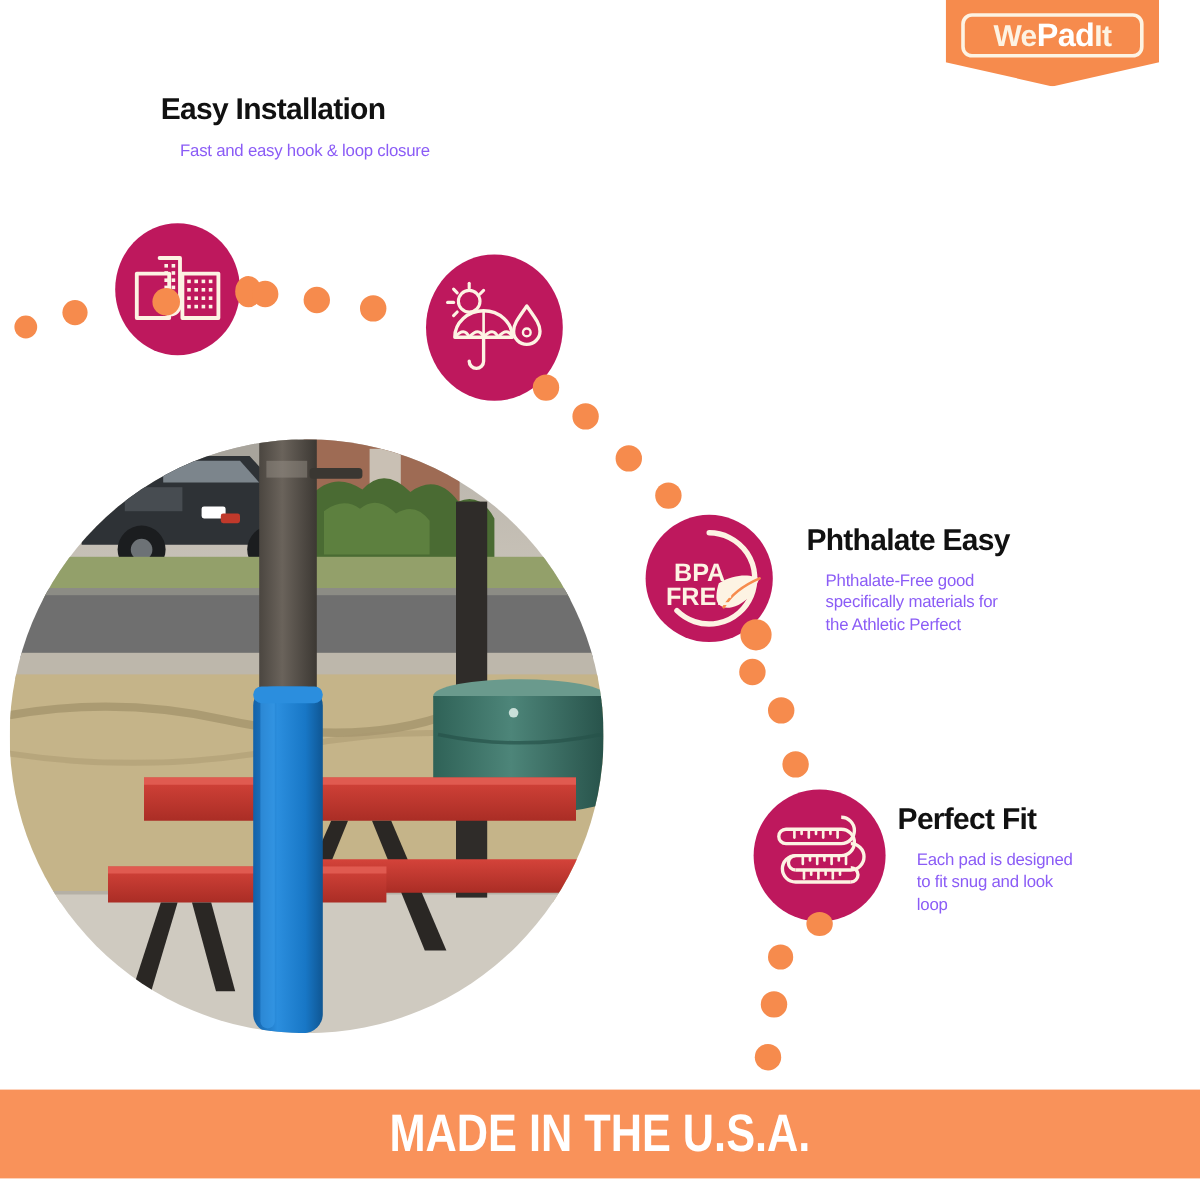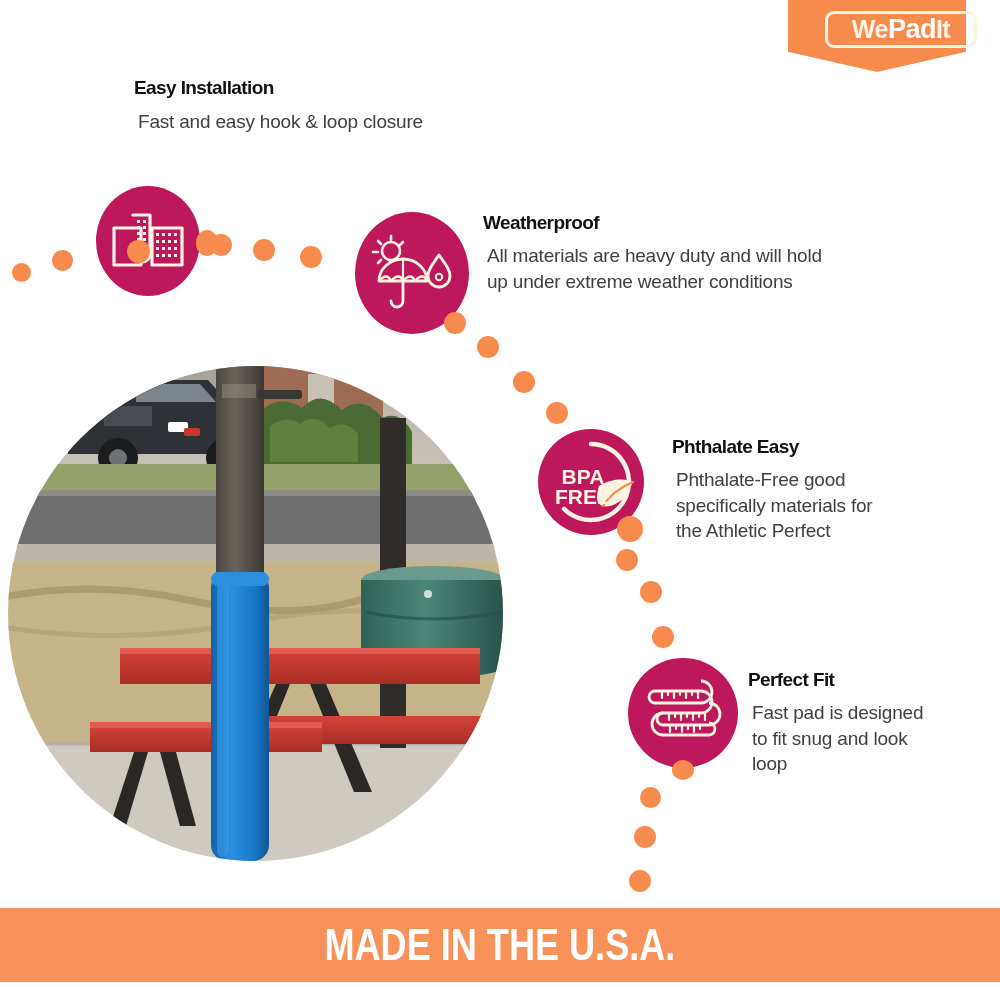--- a/index.html
+++ b/index.html
@@ -38,48 +38,47 @@
     left: 13px;
     top: 11px;
     width: 152px;
     height: 37px;
     border: 3px solid #FDF3E3;
     border-radius: 9px;
     box-sizing: border-box;
     display: flex;
     align-items: center;
     justify-content: center;
-    margin-left: 24px;
   }
   .logo-text {
     font-size: 25px;
     font-weight: bold;
     letter-spacing: -0.5px;
     line-height: 1;
     white-space: nowrap;
   }
   .logo-we { color: #FDF3E3; }
   .logo-pad { color: #FFFFFF; font-size: 27px; }
   .logo-it { color: #FDF3E3; }
 
   
   .feature-title {
-    font-size: 19px;
+    font-size: 25px;
     font-weight: bold;
     color: #111111;
     letter-spacing: -0.6px;
     line-height: 1.1;
     margin: 0;
   }
   .feature-desc {
-    font-size: 19px;
+    font-size: 14px;
     font-weight: normal;
-    color: #404040;
+    color: #8b5cf6;
     line-height: 1.35;
-    margin: 4px;
+    margin: 16px;
     letter-spacing: -0.2px;
   }
 
   #block-easy {
     position: absolute;
     left: 134px;
     top: 78px;
     width: 440px;
   }
   #block-easy .feature-desc { margin-top: 10px; }
@@ -224,24 +223,20 @@
           <rect x="63" y="37" width="3" height="3"></rect>
         <rect x="45" y="44" width="3" height="3"></rect>
           <rect x="51" y="44" width="3" height="3"></rect>
           <rect x="57" y="44" width="3" height="3"></rect>
           <rect x="63" y="44" width="3" height="3"></rect>
       </g>
     </svg>
   </div>
   <div class="blob" style="left:196px; top:230px; width:22px; height:26px;"></div>
 
-  <div id="block-weather">
-    <h2 class="feature-title">Weatherproof</h2>
-    <p class="feature-desc"><span>All materials are heavy duty and will hold</span><br><span>up under extreme weather conditions</span></p>
-  </div>
 
   <div class="icon-circle" id="circle-weather">
     <svg width="86" height="80" viewBox="0 0 86 80" fill="none" aria-hidden="true">
 
       <circle cx="22" cy="18" r="9" stroke="#FDF3E3" stroke-width="2.6" fill="none"></circle>
       <g stroke="#FDF3E3" stroke-width="2.6" stroke-linecap="round">
         <line x1="22" y1="3" x2="22" y2="7"></line>
         <line x1="9" y1="8" x2="12" y2="11"></line>
         <line x1="4" y1="19" x2="9" y2="19"></line>
         <line x1="9" y1="30" x2="12" y2="27"></line>
@@ -274,21 +269,21 @@
       <path d="M90 48 C76 54 66 62 60 72" stroke="#F68B4D" stroke-width="2.2" fill="none" stroke-linecap="round"></path>
 
       <text x="40" y="50" font-family="Liberation Sans, sans-serif" font-size="21" font-weight="bold" fill="#FDF3E3" text-anchor="middle">BPA</text>
       <text x="40" y="70" font-family="Liberation Sans, sans-serif" font-size="21" font-weight="bold" fill="#FDF3E3" text-anchor="middle">FREE</text>
     </svg>
   </div>
   <div class="blob" style="left:617px; top:516px; width:26px; height:26px;"></div>
 
   <div id="block-perfect">
     <h2 class="feature-title">Perfect Fit</h2>
-    <p class="feature-desc"><span>Fast pad is designed</span><br><span>to fit snug and look</span><br><span>loop</span></p>
+    <p class="feature-desc"><span>Each pad is designed</span><br><span>to fit snug and look</span><br><span>loop</span></p>
   </div>
 
   <div class="icon-circle" id="circle-fit">
     <svg width="84" height="84" viewBox="0 0 84 84" fill="none" aria-hidden="true">
 
       <path d="M14 20 H60 a11 11 0 0 1 0 22 H22 a11 11 0 0 0 0 22 H68" stroke="#FDF3E3" stroke-width="2.8" fill="none"></path>
       <path d="M14 32 H60 a11 11 0 0 0 0 -22 M22 54 H68 a11 11 0 0 0 0 -22" stroke="#FDF3E3" stroke-width="2.8" fill="none"></path>
       <path d="M14 20 a6 6 0 0 0 0 12" stroke="#FDF3E3" stroke-width="2.8" fill="none"></path>
       <path d="M22 42 a6 6 0 0 0 0 12" stroke="#FDF3E3" stroke-width="2.8" fill="none"></path>
       <path d="M68 64 a6 6 0 0 0 0 -12" stroke="#FDF3E3" stroke-width="2.8" fill="none"></path>

